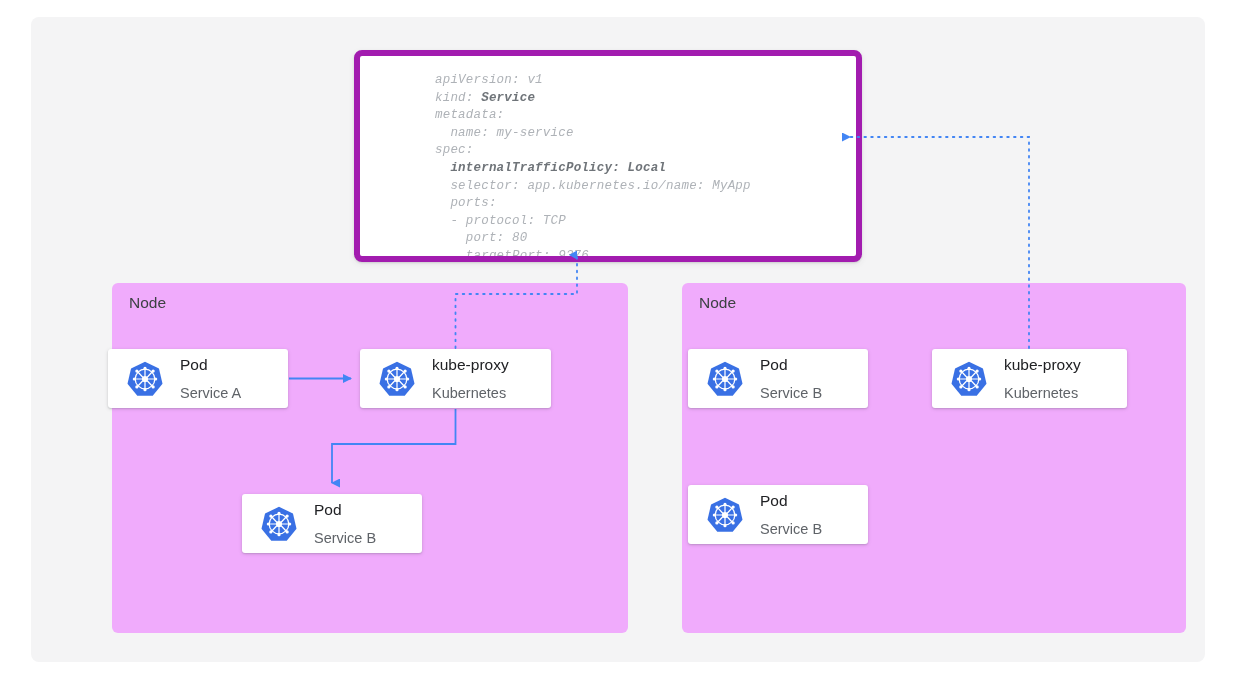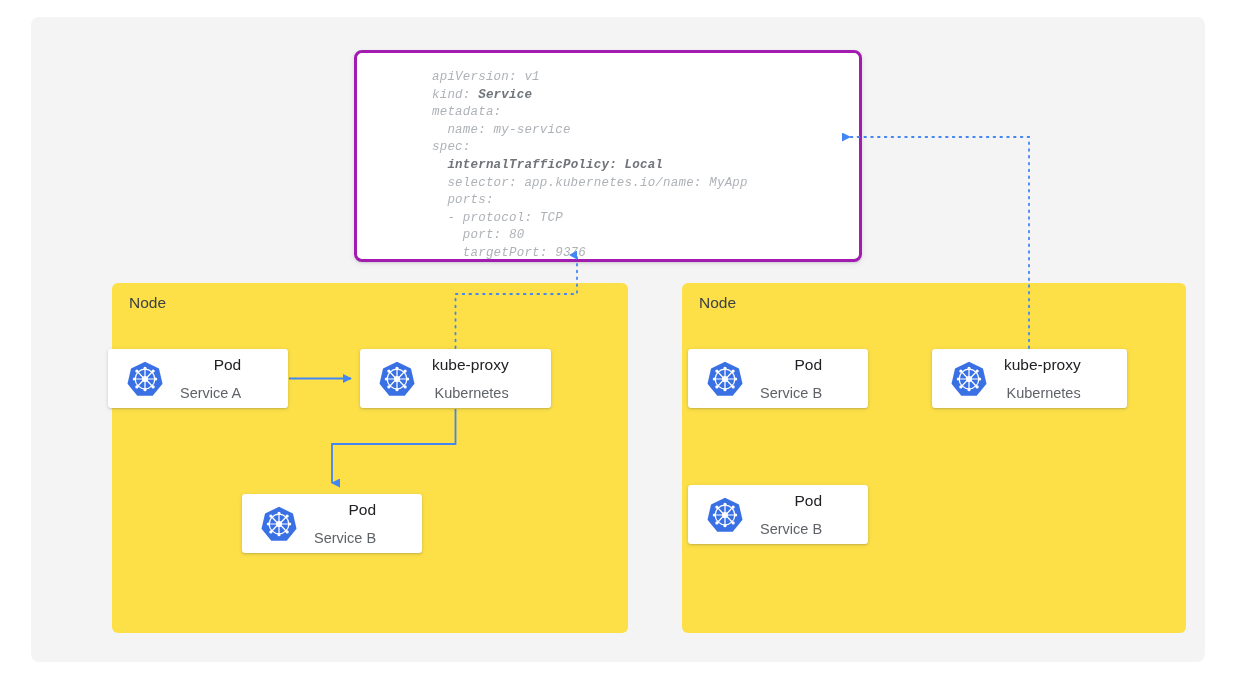--- a/index.html
+++ b/index.html
@@ -28,21 +28,21 @@
   }
 
   
   #yaml-card {
     position: absolute;
     left: 323px;
     top: 33px;
     width: 508px;
     height: 212px;
     background: #ffffff;
-    border: 3px solid #a21caf;
+    border: 6px solid #a21caf;
     border-radius: 8px;
     box-sizing: border-box;
     box-shadow: 0 1px 2px rgba(60,64,67,0.16), 0 2px 6px rgba(60,64,67,0.08);
     overflow: hidden;
   }
   #yaml-body {
     position: absolute;
     left: 75px;
     top: 16px;
     font-family: "Liberation Mono", "DejaVu Sans Mono", monospace;
@@ -52,21 +52,21 @@
     color: #aeb2b7;
     white-space: pre;
     letter-spacing: 0.2px;
   }
   #yaml-body .ln { display: block; height: 17.6px; }
   #yaml-body .em { font-weight: bold; color: #6f7479; font-style: italic; font-family: Liberation Mono, monospace; }
 
   
   .node-panel {
     position: absolute;
-    background: #fde047;
+    background: #f0abfc;
     border-radius: 6px;
   }
   #node-left  { left: 81px;  top: 266px; width: 516px; height: 350px; }
   #node-right { left: 651px; top: 266px; width: 504px; height: 350px; }
   .node-label {
     position: absolute;
     left: 17px;
     top: 11px;
     font-size: 15.5px;
     color: #3c4043;
@@ -76,21 +76,20 @@
   
   .card {
     position: absolute;
     background: #ffffff;
     border-radius: 3px;
     box-sizing: border-box;
     box-shadow: 0 1px 2px rgba(60,64,67,0.22), 0 1px 4px rgba(60,64,67,0.10);
     display: flex;
     align-items: center;
     overflow: hidden;
-    text-align: right;
   }
   .card .k8s-ico {
     position: absolute;
     left: 18px;
     top: 50%;
     transform: translateY(-50%);
     width: 38px;
     height: 38px;
     flex: none;
   }

